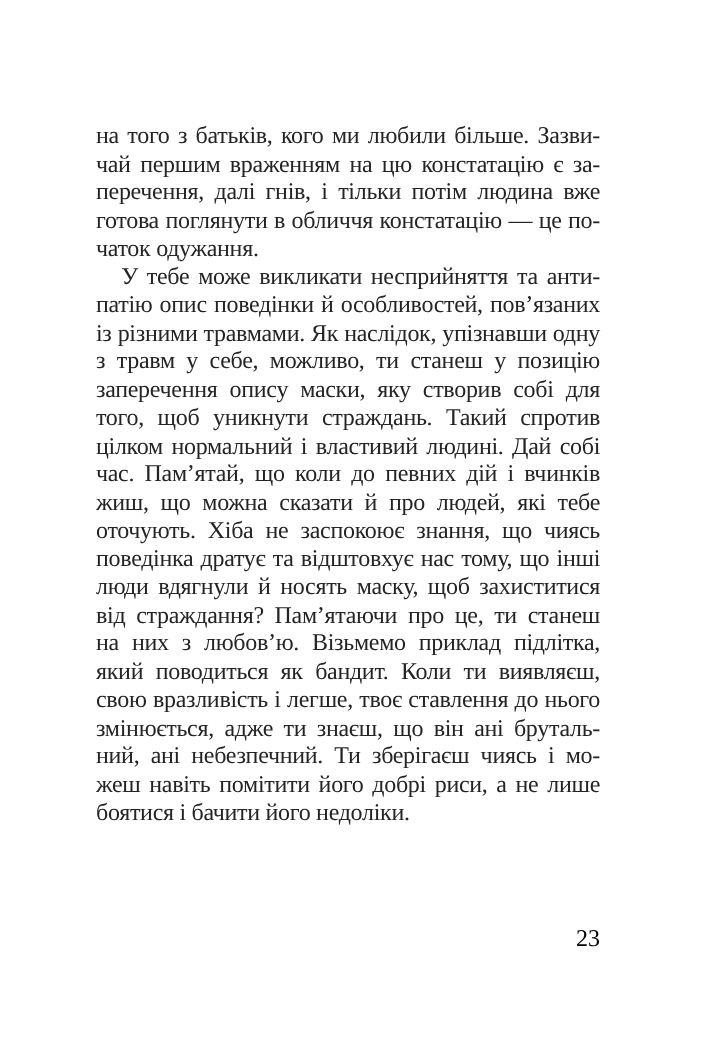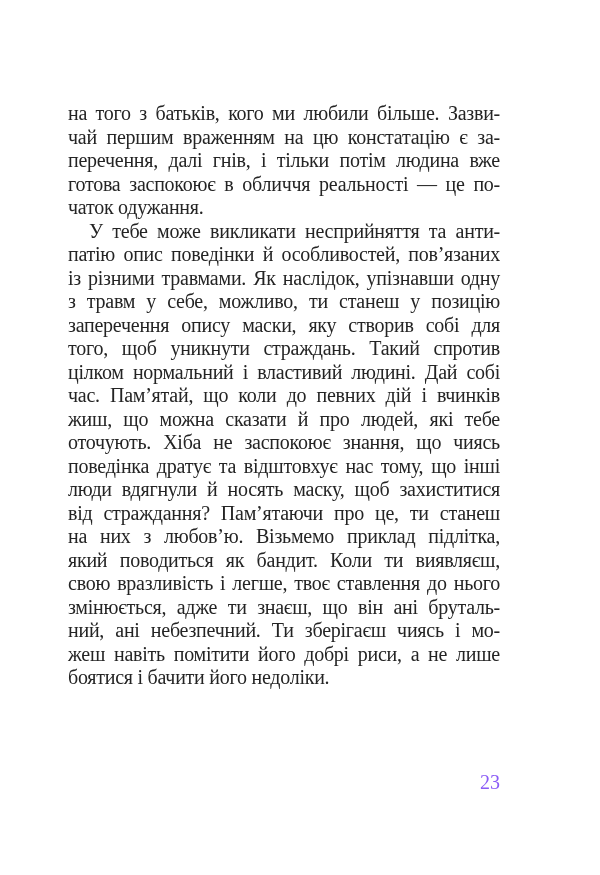--- a/index.html
+++ b/index.html
@@ -27,50 +27,51 @@
   }
   .para {
     margin: 0;
     padding: 0;
   }
   .line {
     height: 23.5px;
     text-align: justify;
     text-align-last: justify;
     white-space: normal;
+    margin-left: 12px;
   }
   .line.para-end {
     text-align: right;
     text-align-last: left;
   }
   .line.indented {
     text-indent: 21px;
   }
   .page-number {
     position: absolute;
     left: 68px;
     top: 771px;
     width: 432px;
     text-align: right;
     font-family: "Liberation Serif", "DejaVu Serif", serif;
     font-size: 20px;
     line-height: 23.5px;
-    color: #8b5cf6;
+    color: #000000;
   }
 </style>
 </head>
 <body>
 
 <div class="page">
   <main class="text-block" id="text-block">
       <div class="para">
         <div class="line">на того з батьків, кого ми любили більше. Зазви-</div>
         <div class="line">чай першим враженням на цю констатацію є за-</div>
         <div class="line">перечення, далі гнів, і тільки потім людина вже</div>
-        <div class="line">готова заспокоює в обличчя реальності — це по-</div>
+        <div class="line">готова поглянути в обличчя констатацію — це по-</div>
         <div class="line para-end">чаток одужання.</div>
       </div>
       <div class="para">
         <div class="line indented">У тебе може викликати несприйняття та анти-</div>
         <div class="line">патію опис поведінки й особливостей, пов’язаних</div>
         <div class="line">із різними травмами. Як наслідок, упізнавши одну</div>
         <div class="line">з травм у себе, можливо, ти станеш у позицію</div>
         <div class="line">заперечення опису маски, яку створив собі для</div>
         <div class="line">того, щоб уникнути страждань. Такий спротив</div>
         <div class="line">цілком нормальний і властивий людині. Дай собі</div>

